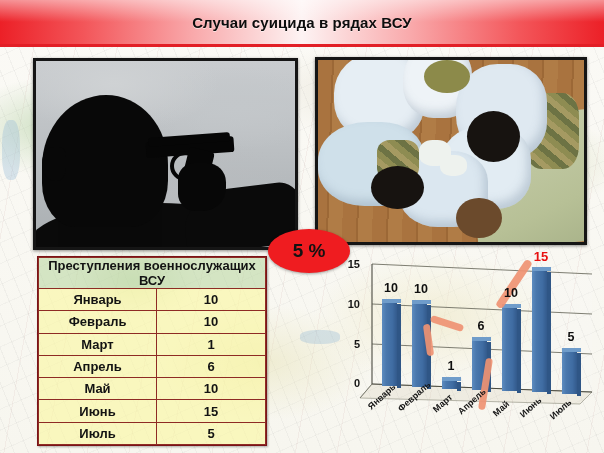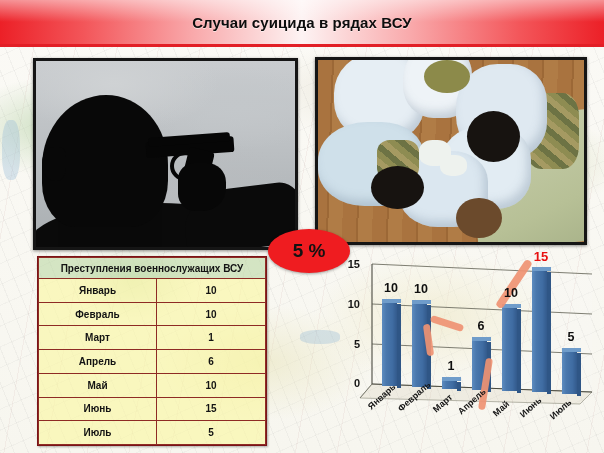--- a/index.html
+++ b/index.html
@@ -92,21 +92,21 @@
   .badge{position:absolute;left:268px;top:229px;width:82px;height:44px;border-radius:50%;
     background:#ef1c20;display:flex;align-items:center;justify-content:center;z-index:9;
     box-shadow:0 1px 3px rgba(0,0,0,.35);}
   .badge span{font-size:19px;font-weight:bold;color:#121212;}
 
   
   .tbl-wrap{position:absolute;left:37px;top:256px;width:228px;height:188px;
     border:1px solid #7a1418;background:rgba(255,255,255,.05);box-shadow:1px 1px 2px rgba(0,0,0,.3);}
   table.crimes{width:100%;height:100%;border-collapse:collapse;table-layout:fixed;}
   table.crimes th,table.crimes td{border:1px solid #8e2b24;padding:0;text-align:center;
-    font-size:10px;font-weight:bold;color:#131313;}
+    font-size:13px;font-weight:bold;color:#131313;}
   .th-head{background:rgba(182,214,156,.55);height:20px;font-size:10px;color:#0b0b0b;}
   .row-cell{background:rgba(250,247,160,.62);height:19px;}
   .tot-cell{background:rgba(241,120,120,.88);height:23px;font-size:11.5px;}
   .col-m{width:52%;}
   .col-v{width:48%;}
 
   
   .chart{position:absolute;left:330px;top:252px;width:270px;height:196px;}
   .chart-plot{position:absolute;left:0;top:0;width:270px;height:196px;}
   .ytick{position:absolute;font-size:11px;font-weight:bold;color:#161616;text-align:right;width:22px;}

